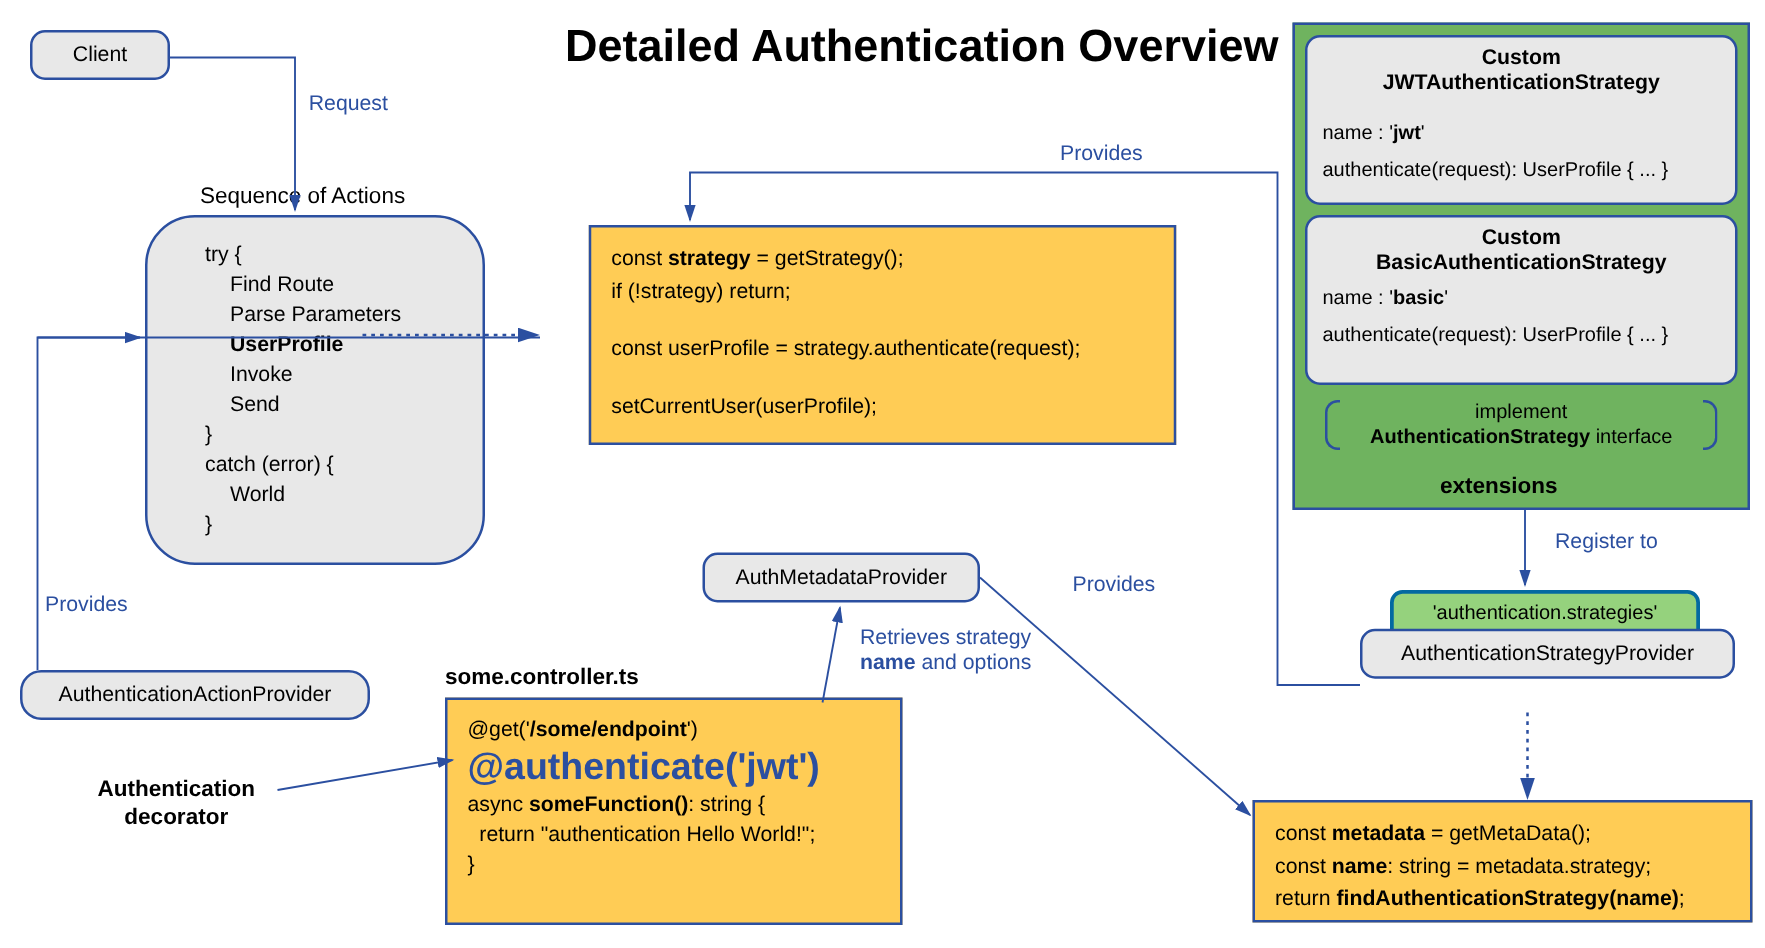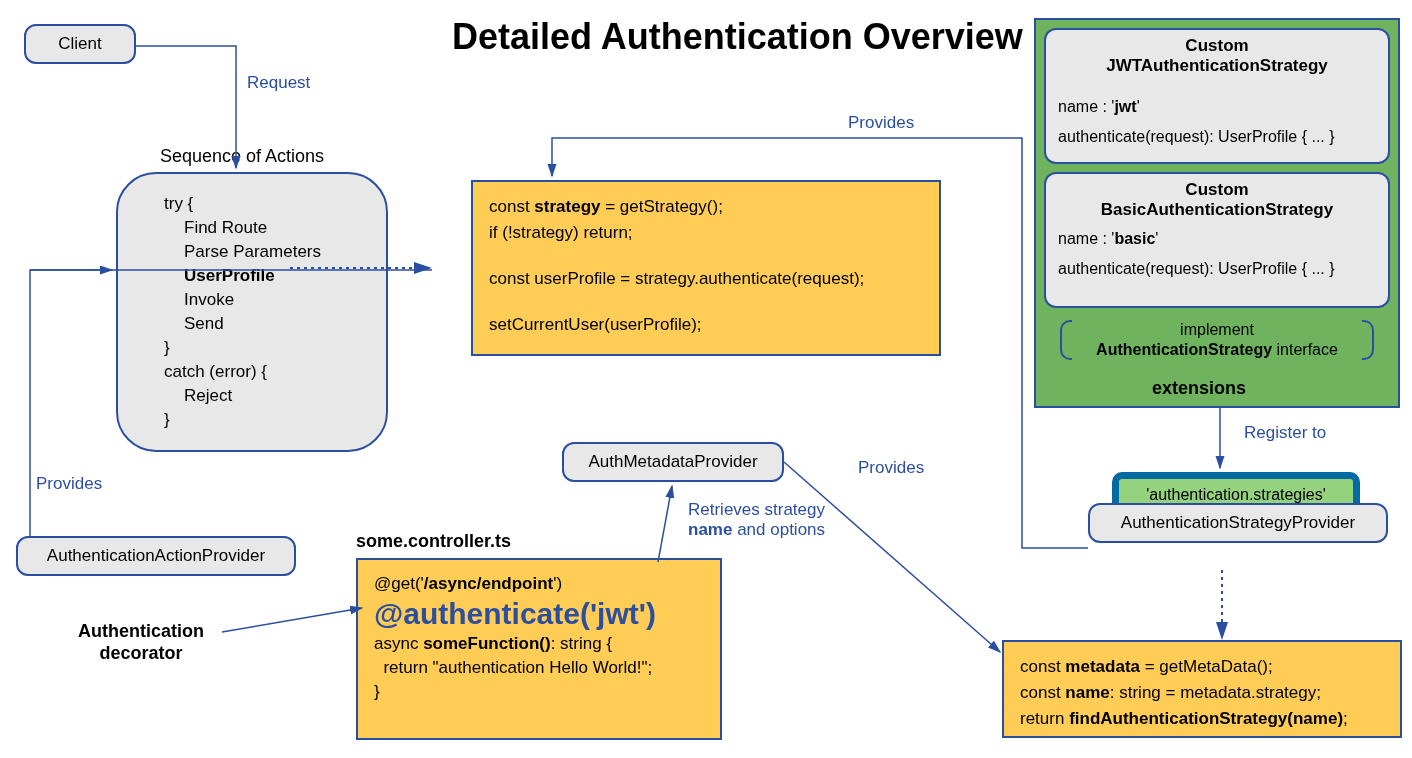--- a/index.html
+++ b/index.html
@@ -31,21 +31,21 @@
     text-align: left;
   }
   .green-box {
     position: absolute;
     border: 2px solid #2b4fa0;
     background: #6fb35f;
     padding: 8px;
   }
   .green-inner {
     position: absolute;
-    border: 7px solid #0369a1;
+    border: 3px solid #0369a1;
     background: #95d27d;
     border-radius: 10px;
     padding: 6px 10px;
     text-align: center;
     font-size: 16px;
   }
   .title {
     position: absolute;
     font-size: 36px;
     font-weight: 700;
@@ -99,28 +99,28 @@
 <div class="box" style="left:116px; top:172px; width:272px; height:280px; border-radius:40px; text-align:left; padding:18px 24px;">
   <div style="padding-left:22px; line-height:24px;">
     <div>try {</div>
     <div style="padding-left:20px;">Find Route</div>
     <div style="padding-left:20px;">Parse Parameters</div>
     <div style="padding-left:20px; font-weight:700;">UserProfile</div>
     <div style="padding-left:20px;">Invoke</div>
     <div style="padding-left:20px;">Send</div>
     <div>}</div>
     <div>catch (error) {</div>
-    <div style="padding-left:20px;">Reject</div>
+    <div style="padding-left:20px;">World</div>
     <div>}</div>
   </div>
 </div>
 
 <div class="label" style="left:36px; top:474px;">Provides</div>
 
-<div class="box" style="left:16px; top:536px; width:280px;">
+<div class="box" style="left:16px; top:536px; width:280px;border-radius:17px;">
   <span>AuthenticationActionProvider</span>
 </div>
 
 <div class="yellow-box" style="left:432px; top:180px; width:470px; height:176px; line-height:26px; border-radius:0;margin-left:39px;">
   <div>
     <span>const </span><span class="bold">strategy</span><span> = getStrategy();</span>
   </div>
   <div>if (!strategy) return;</div>
   <div style="height:20px;"></div>
   <div>const userProfile = strategy.authenticate(request);</div>
@@ -138,21 +138,21 @@
   <div>Retrieves strategy</div>
   <div><span class="bold">name</span><span> and options</span></div>
 </div>
 
 <div class="label" style="left:858px; top:458px;">Provides</div>
 
 <div class="black-label" style="left:356px; top:531px;">some.controller.ts</div>
 
 <div class="yellow-box" style="left:356px; top:558px; width:366px; height:182px; line-height:24px;">
   <div>
-    <span>@get('</span><span class="bold">/async/endpoint</span><span>')</span>
+    <span>@get('</span><span class="bold">/some/endpoint</span><span>')</span>
   </div>
   <div style="font-size:30px; font-weight:700; color:#2b4fa0; margin:6px 0;">@authenticate('jwt')</div>
   <div>
     <span>async </span><span class="bold">someFunction()</span><span>: string {</span>
   </div>
   <div style="white-space:pre;">  return "authentication Hello World!";</div>
   <div>}</div>
 </div>
 
 <div class="black-label" style="left:78px; top:620px; text-align:center; line-height:22px;">

